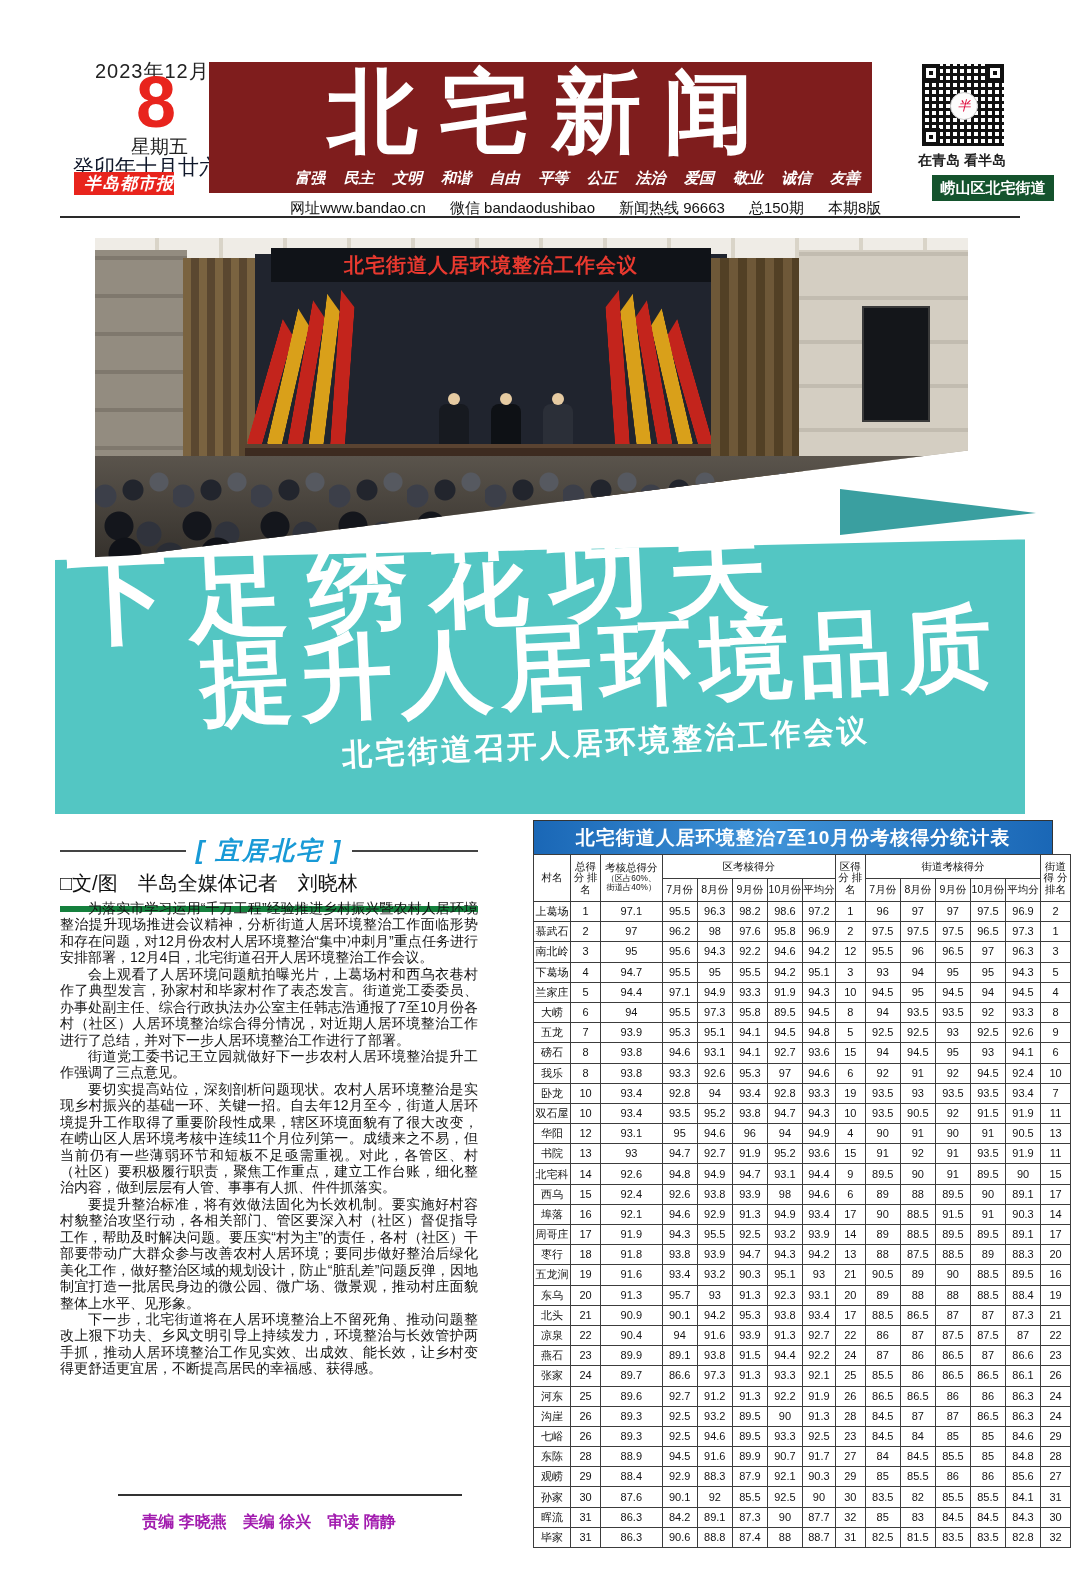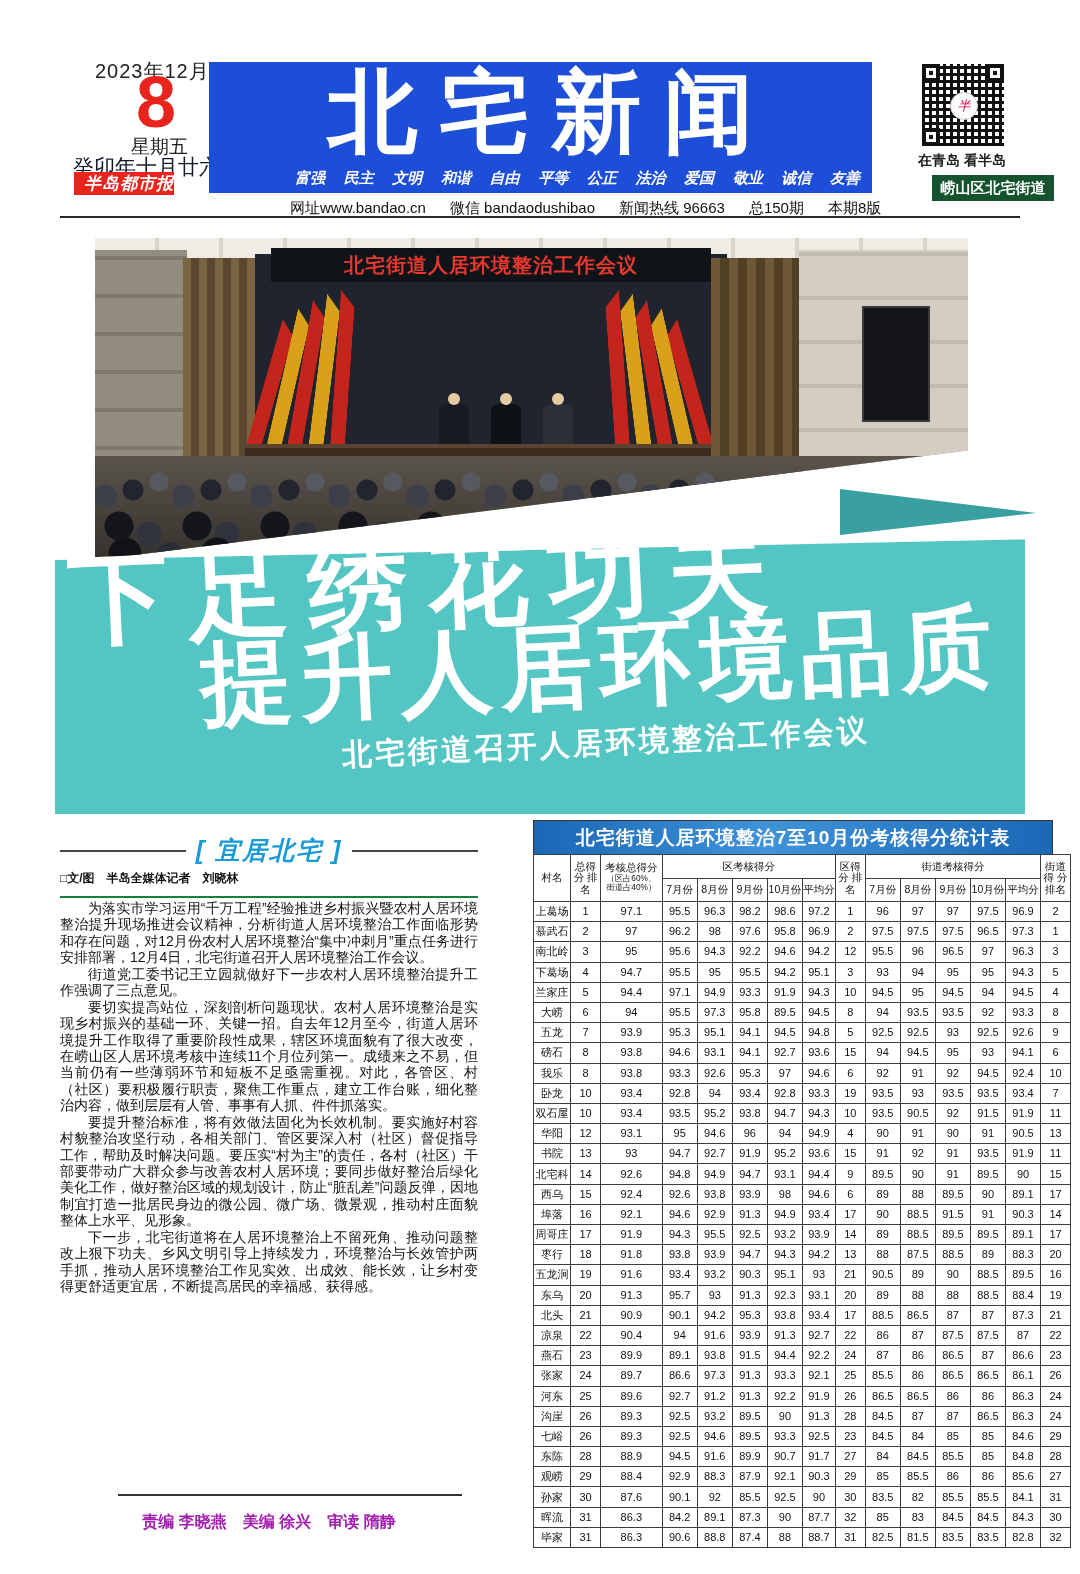--- a/index.html
+++ b/index.html
@@ -7,21 +7,21 @@
         font-family:"Liberation Sans","DejaVu Sans",sans-serif;overflow:hidden;color:#1a1a1a;}
   
   .date-ym{position:absolute;left:95px;top:58px;font-size:20px;letter-spacing:1px;color:#222;}
   .date-day{position:absolute;left:136px;top:66px;font-size:72px;font-weight:900;color:#e8241d;line-height:1;}
   .date-week{position:absolute;left:131px;top:134px;font-size:19px;color:#222;}
   .date-lunar{position:absolute;left:73px;top:153px;font-size:21px;color:#0f172a;}
   .paper-box{position:absolute;left:74px;top:172px;width:100px;height:23px;background:#e8241d;color:#fff;
              font-family:"Liberation Serif","DejaVu Serif",serif;font-style:italic;font-weight:bold;
              font-size:17px;text-align:right;line-height:23px;letter-spacing:1px;}
   
-  .masthead{position:absolute;left:209px;top:62px;width:663px;height:131px;background:#1d4ed8;}
+  .masthead{position:absolute;left:209px;top:62px;width:663px;height:131px;background:#7f1d1d;}
   .masthead-title{position:absolute;left:0;right:0;top:0px;text-align:center;color:#fff;
                   font-size:90px;font-weight:900;letter-spacing:22px;line-height:100px;padding-left:22px;}
   .values-row{position:absolute;left:86px;right:12px;bottom:5px;display:flex;justify-content:space-between;
               color:#fff;font-size:15px;font-weight:bold;font-style:italic;}
   .info-line{position:absolute;left:290px;top:199px;width:560px;font-size:15px;color:#111;white-space:nowrap;}
   .info-line span{margin-right:24px;}
   .hr-top{position:absolute;left:60px;top:216px;width:960px;border-top:2px solid #2a2a2a;}
   
   .qr{position:absolute;left:922px;top:64px;width:82px;height:82px;background:#fff;
       background-image:repeating-linear-gradient(0deg,#111 0 3px,transparent 3px 7px),
@@ -85,22 +85,22 @@
         clip-path:polygon(0 8%,100% 0.5%,100% 100%,0 100%);}
   .headline{position:absolute;left:66px;top:548px;width:990px;color:#fff;transform:rotate(-2.7deg);
             transform-origin:left top;}
   .hl1{font-size:100px;font-weight:900;letter-spacing:20px;line-height:1.04;white-space:nowrap;}
   .hl2{font-size:92px;font-weight:900;letter-spacing:8px;line-height:1.0;margin:-8px 0 0 128px;white-space:nowrap;}
   .hl3{font-size:30px;font-weight:bold;letter-spacing:3px;margin:12px 0 0 266px;}
   
   .section-head{position:absolute;left:60px;top:834px;width:418px;display:flex;align-items:center;}
   .section-head .ln{flex:1;border-top:2px solid #444;}
   .section-head .tx{margin:0 10px;color:#189ad6;font-size:25px;font-weight:900;font-style:italic;letter-spacing:2px;}
-  .byline{position:absolute;left:60px;top:870px;width:418px;font-size:12px;font-weight:bold;color:#111;
-          padding-bottom:9px;border-bottom:2px solid #15803d;}
+  .byline{position:absolute;left:60px;top:870px;width:418px;font-size:20px;font-weight:normal;color:#111;
+          padding-bottom:9px;border-bottom:6px solid #15803d;}
   .article{position:absolute;left:60px;top:900px;width:418px;height:588px;overflow:hidden;
            font-size:14px;line-height:1.175;text-align:justify;color:#141414;}
   .article p{margin:0;text-indent:2em;}
   .article-rule{position:absolute;left:118px;top:1494px;width:344px;border-top:2px solid #333;}
   .credits{position:absolute;left:60px;top:1512px;width:418px;text-align:center;font-size:16px;font-weight:bold;color:#a21caf;}
   
   .stats{position:absolute;left:487px;top:820px;width:520px;margin-left:46px;}
   .stats-title{height:34px;border:1px solid #333;border-bottom:none;box-sizing:border-box;
                background:linear-gradient(90deg,#1a67b6,#3f93d8 45%,#1a67b6);
                color:#fff;font-size:19px;font-weight:bold;text-align:center;line-height:33px;letter-spacing:1px;}
@@ -192,20 +192,21 @@
   </div>
 
   <div class="section-head">
     <span class="ln"></span>
     <span class="tx">[ 宜居北宅 ]</span>
     <span class="ln"></span>
   </div>
   <div class="byline">□文/图　半岛全媒体记者　刘晓林</div>
   <div class="article">
       <p>为落实市学习运用“千万工程”经验推进乡村振兴暨农村人居环境整治提升现场推进会议精神，分析街道人居环境整治工作面临形势和存在问题，对12月份农村人居环境整治“集中冲刺月”重点任务进行安排部署，12月4日，北宅街道召开人居环境整治工作会议。</p>
+      <p>会上观看了人居环境问题航拍曝光片，上葛场村和西乌衣巷村作了典型发言，孙家村和毕家村作了表态发言。街道党工委委员、办事处副主任、综合行政执法办公室主任韩志浩通报了7至10月份各村（社区）人居环境整治综合得分情况，对近期人居环境整治工作进行了总结，并对下一步人居环境整治工作进行了部署。</p>
       <p>街道党工委书记王立园就做好下一步农村人居环境整治提升工作强调了三点意见。</p>
       <p>要切实提高站位，深刻剖析问题现状。农村人居环境整治是实现乡村振兴的基础一环、关键一招。自去年12月至今，街道人居环境提升工作取得了重要阶段性成果，辖区环境面貌有了很大改变，在崂山区人居环境考核中连续11个月位列第一。成绩来之不易，但当前仍有一些薄弱环节和短板不足亟需重视。对此，各管区、村（社区）要积极履行职责，聚焦工作重点，建立工作台账，细化整治内容，做到层层有人管、事事有人抓、件件抓落实。</p>
       <p>要提升整治标准，将有效做法固化为长效机制。要实施好村容村貌整治攻坚行动，各相关部门、管区要深入村（社区）督促指导工作，帮助及时解决问题。要压实“村为主”的责任，各村（社区）干部要带动广大群众参与改善农村人居环境；要同步做好整治后绿化美化工作，做好整治区域的规划设计，防止“脏乱差”问题反弹，因地制宜打造一批居民身边的微公园、微广场、微景观，推动村庄面貌整体上水平、见形象。</p>
       <p>下一步，北宅街道将在人居环境整治上不留死角、推动问题整改上狠下功夫、乡风文明引导上持续发力，环境整治与长效管护两手抓，推动人居环境整治工作见实效、出成效、能长效，让乡村变得更舒适更宜居，不断提高居民的幸福感、获得感。</p>
     </div>
   <div class="article-rule"></div>
   <div class="credits">责编  李晓燕　美编  徐兴　审读  隋静</div>
 
   <div class="stats">
     <div class="stats-title">北宅街道人居环境整治7至10月份考核得分统计表</div>

